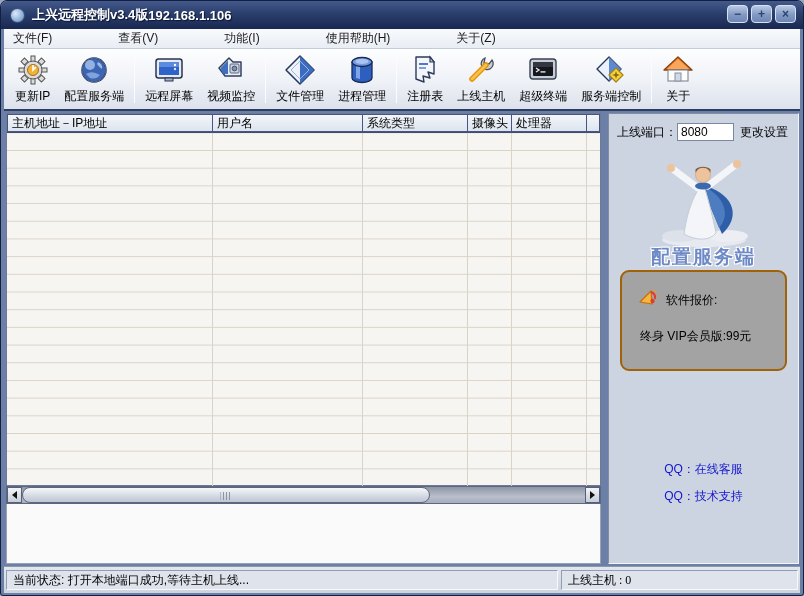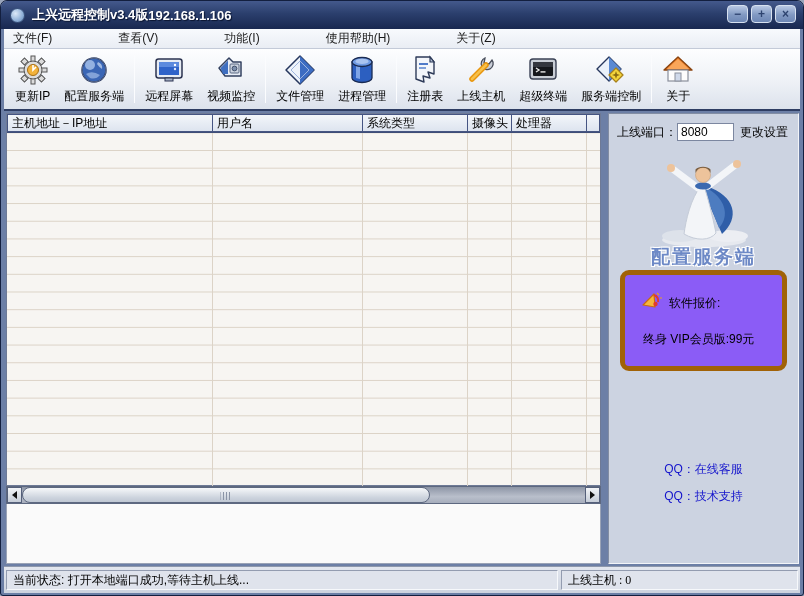--- a/index.html
+++ b/index.html
@@ -78,21 +78,21 @@
   .port-row { position:absolute; left:8px; top:9px; display:flex; align-items:center; font-size:12px; color:#000; }
   .port-input { width:57px; height:18px; border:1px solid #7c87a0; background:#fff;
     font-size:12px; padding:1px 3px; font-family:"Liberation Sans","DejaVu Sans",sans-serif; }
   .port-label { white-space:nowrap; }
   .change-btn { margin-left:6px; white-space:nowrap; cursor:pointer; }
   .logo-fig { position:absolute; left:50%; top:42px; transform:translateX(-50%); }
   .logo-text { position:absolute; left:0; right:0; top:130px; text-align:center;
     font-size:19px; font-weight:bold; color:#6d89c6; letter-spacing:2px;
     text-shadow:-1px -1px 0 #fff,1px -1px 0 #fff,-1px 1px 0 #fff,1px 1px 0 #fff; }
   .price-box { position:absolute; left:11px; top:156px; width:167px; height:101px;
-    background:#8b5cf6; border:5px solid #a16207; border-radius:9px; }
+    background:#a3a3a3; border:2px solid #a16207; border-radius:9px; }
   .price-row { position:absolute; left:16px; top:16px; display:flex; align-items:center; }
   .price-title { font-size:12px; color:#000; margin-left:6px; }
   .price-detail { position:absolute; left:18px; top:56px; font-size:12px; color:#000; white-space:nowrap; }
   .qq-link { position:absolute; left:0; right:0; text-align:center; font-size:12px;
     color:#1414cc; cursor:pointer; white-space:nowrap; }
   .qq1 { top:347px; } .qq2 { top:374px; }
   
   .statusbar { position:absolute; left:3px; right:3px; top:565px; height:27px;
     background:linear-gradient(180deg,#e3e7ef,#cdd3df); border-top:1px solid #8e98ac; }
   .status-panel { position:absolute; top:3px; height:20px; border:1px solid;

